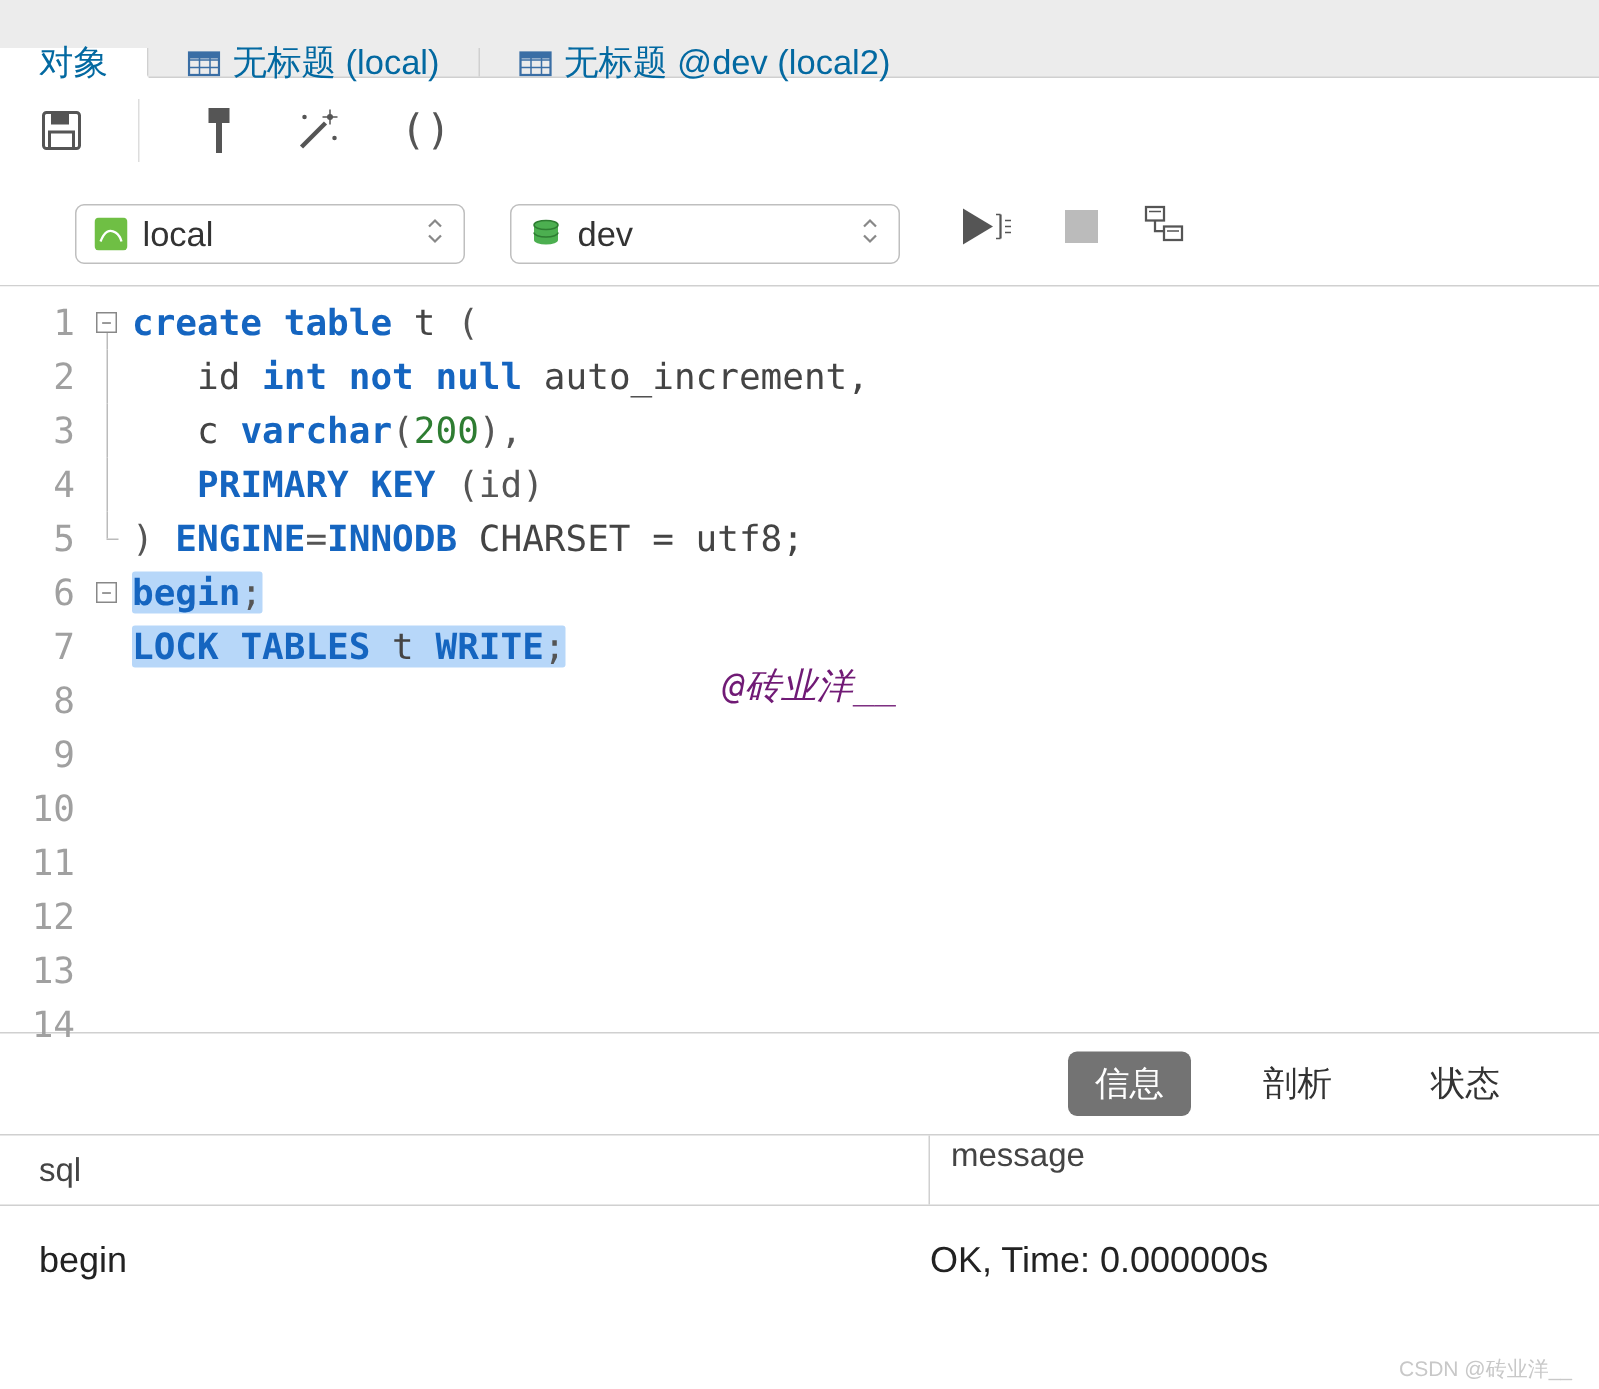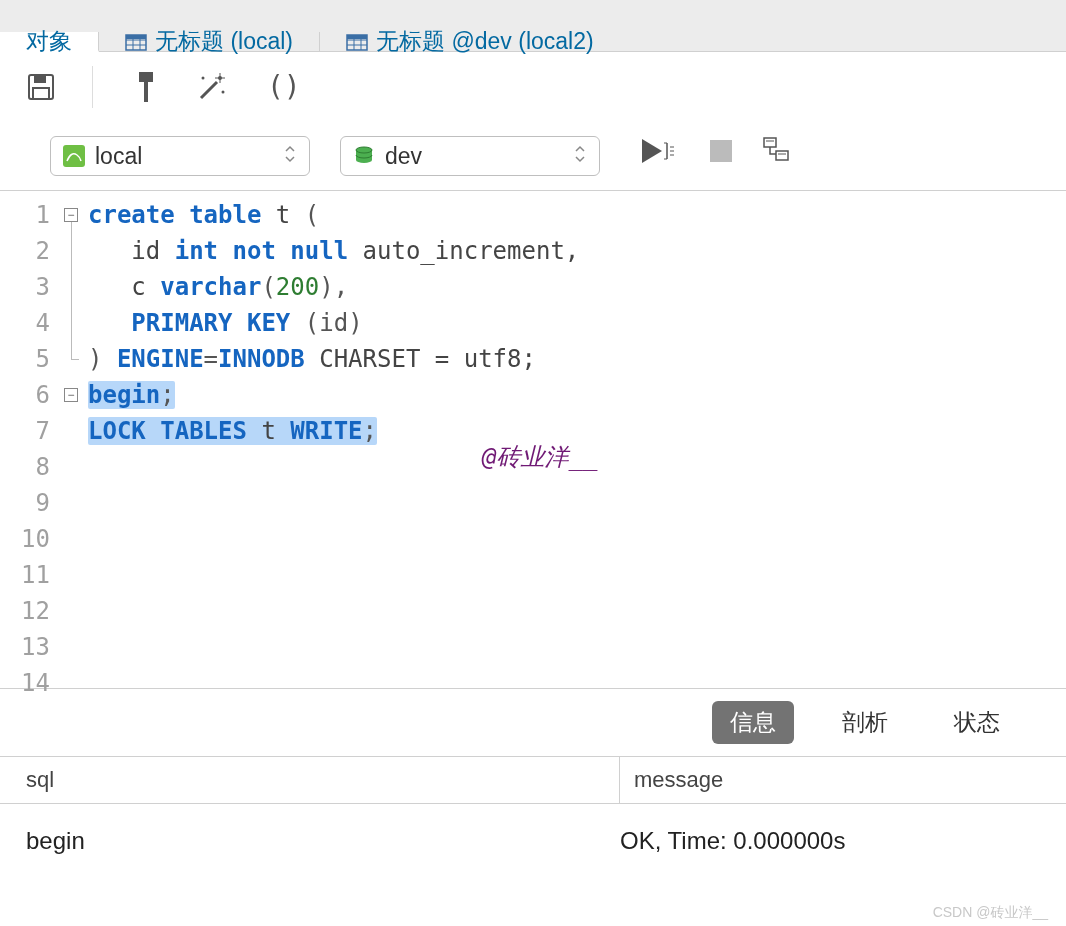--- a/index.html
+++ b/index.html
@@ -48,21 +48,21 @@
 
 
 .watermark { position:absolute; left:400px; top:250px; color:#701a75; font-size:24px; font-style:italic; pointer-events:none; }
 .csdn-mark { position:absolute; right:18px; bottom:4px; color:#c8c8c8; font-size:14px; pointer-events:none; }
 
 
 .result-tabs { display:flex; justify-content:flex-end; align-items:center; gap:30px; padding:12px 48px; border-top:1px solid #d0d0d0; }
 .rtab { font-size:23px; color:#333; padding:6px 18px; border-radius:6px; cursor:pointer; }
 .rtab.active { background:#737373; color:#fff; }
 
-.result-head { display:flex; border-top:1px solid #d0d0d0; border-bottom:1px solid #d0d0d0; height:48px; align-items:center; font-size:22px; color:#444; }
+.result-head { display:flex; border-top:1px solid #d0d0d0; border-bottom:1px solid #d0d0d0; height:48px; font-size:22px; color:#444; }
 .result-head .col-sql { flex:0 0 620px; padding-left:26px; border-right:1px solid #d0d0d0; height:100%; display:flex; align-items:center; }
 .result-head .col-msg { flex:1; padding-left:14px; }
 
 .result-body { padding:18px 26px; font-size:24px; color:#222; }
 .result-row { display:flex; height:38px; align-items:center; }
 .result-row .c1 { flex:0 0 594px; }
 .result-row .c2 { flex:1; }
 </style>
 </head>
 <body>

